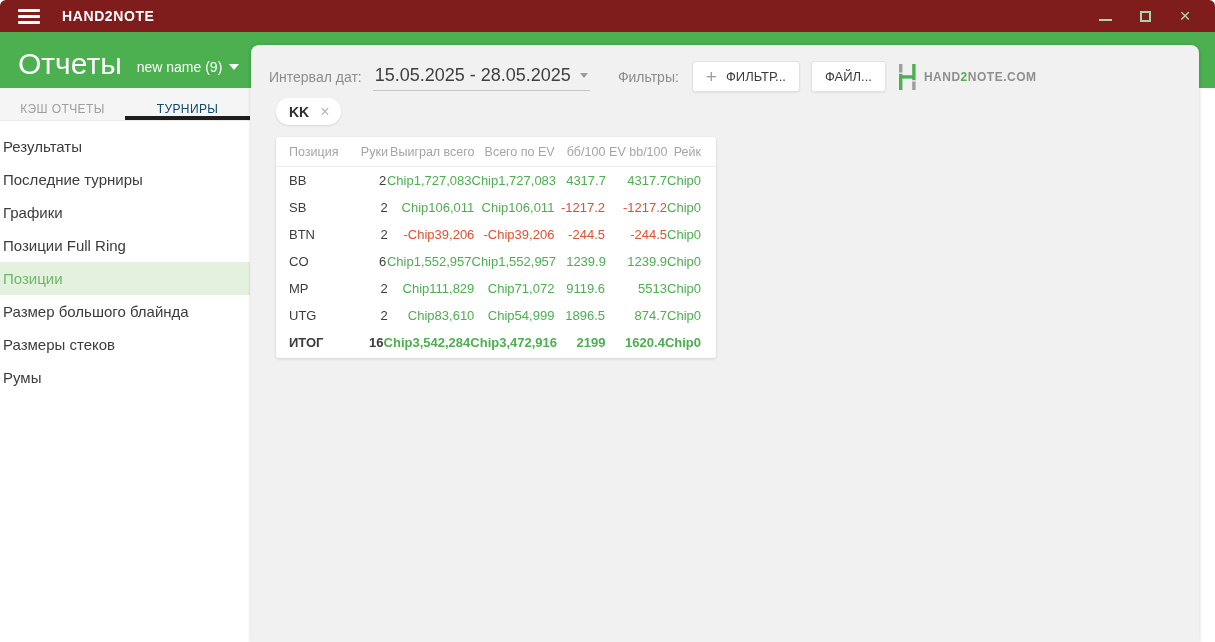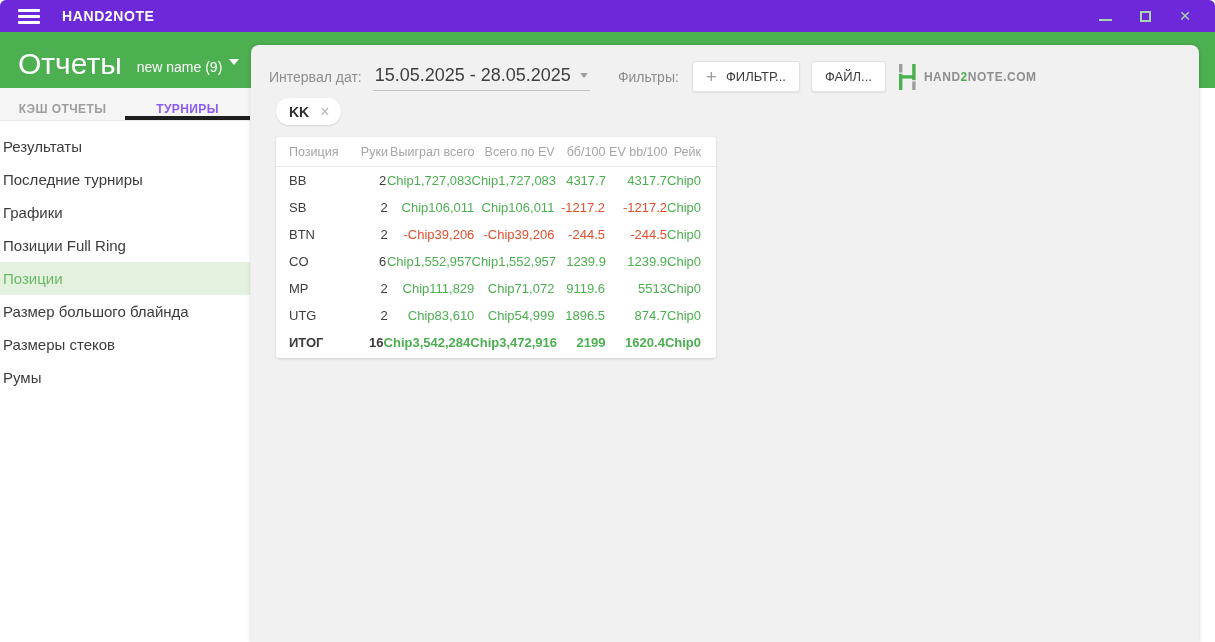--- a/index.html
+++ b/index.html
@@ -1,40 +1,40 @@
 <!DOCTYPE html>
 <html><head>
 <meta charset="utf-8">
 <style>
   * { box-sizing: border-box; margin: 0; padding: 0; }
   body { margin: 0; background: #ffffff; font-family: "Liberation Sans", sans-serif; }
   .window { position: relative; width: 1215px; height: 642px; overflow: hidden; background: #ffffff; border-radius: 6px 6px 0 0; }
 
   
-  .topbar { position: absolute; left: 0; top: 0; width: 100%; height: 32px; background: #6d28d9; display: flex; align-items: center; padding: 0 16px; }
+  .topbar { position: absolute; left: 0; top: 0; width: 100%; height: 32px; background: #7f1d1d; display: flex; align-items: center; padding: 0 16px; }
   .hamburger { width: 22px; height: 15px; display: flex; flex-direction: column; justify-content: space-between; cursor: pointer; margin-left: 2px; }
   .hamburger span { display: block; height: 3px; background: #ffffff; border-radius: 1px; }
   .app-title { color: #ffffff; font-size: 14px; font-weight: bold; letter-spacing: 0.6px; margin-left: 22px; }
   .win-controls { margin-left: auto; display: flex; align-items: center; gap: 24px; padding-right: 6px; }
   .wc { display: flex; align-items: center; justify-content: center; width: 16px; height: 16px; cursor: pointer; }
   .wc-min { width: 13px; height: 0; border-bottom: 2px solid #a9d5ab; margin-top: 8px; }
   .wc-max { width: 11px; height: 11px; border: 2px solid #a9d5ab; }
   .wc-close { color: #a9d5ab; font-size: 19px; line-height: 16px; }
 
   
   .greenband { position: absolute; left: 0; top: 32px; width: 100%; height: 56px; background: #4caf50; display: flex; align-items: flex-end; padding: 0 0 9px 18px; }
   .page-title { color: #ffffff; font-size: 30px; font-weight: 400; line-height: 1; }
-  .report-selector { display: flex; gap: 7px; color: #ffffff; font-size: 14px; margin-left: 15px; padding-bottom: 4px; cursor: pointer; }
+  .report-selector { display: flex; align-items: center; gap: 7px; color: #ffffff; font-size: 14px; margin-left: 15px; padding-bottom: 4px; cursor: pointer; }
   .caret { width: 0; height: 0; border-left: 5px solid transparent; border-right: 5px solid transparent; border-top: 6px solid #ffffff; }
 
   
   .sidebar { position: absolute; left: 0; top: 88px; width: 250px; bottom: 0; background: #ffffff; }
   .tabs { height: 33px; display: flex; background: #f5f5f5; border-bottom: 1px solid #e9e9e9; }
-  .tab { flex: 1; display: flex; align-items: center; justify-content: center; font-size: 12px; font-weight: bold; letter-spacing: 0.4px; color: #9e9e9e; cursor: pointer; border-bottom: 4px solid transparent; padding-top: 14px; }
-  .tab.active { color: #8b5cf6; border-bottom-color: #1e1e1e; }
+  .tab { flex: 1; display: flex; align-items: center; justify-content: center; font-size: 12px; font-weight: normal; letter-spacing: 0.4px; color: #9e9e9e; cursor: pointer; border-bottom: 4px solid transparent; padding-top: 14px; }
+  .tab.active { color: #0c4a6e; border-bottom-color: #1e1e1e; }
   .side-menu { padding-top: 9px; }
   .side-item { height: 33px; display: flex; align-items: center; padding-left: 3px; font-size: 15px; color: #3c3c3c; cursor: pointer; }
   .side-item.active { background: #e3f1de; color: #69ba68; }
 
   
   .panel { position: absolute; left: 251px; top: 45px; right: 16px; bottom: 0; background: #f1f1f2; border-radius: 8px 8px 0 0; box-shadow: 0 1px 4px rgba(0,0,0,0.18); }
 
   .toolbar { position: absolute; left: 18px; top: 16px; height: 31px; display: flex; align-items: center; font-size: 14px; color: #8d8d8d; white-space: nowrap; }
   .tb-label { margin-right: 11px; }
   .date-field { display: flex; align-items: center; gap: 9px; color: #404040; font-size: 18px; border-bottom: 1px solid #c4c4c4; padding: 2px 2px 4px 2px; cursor: pointer; }

